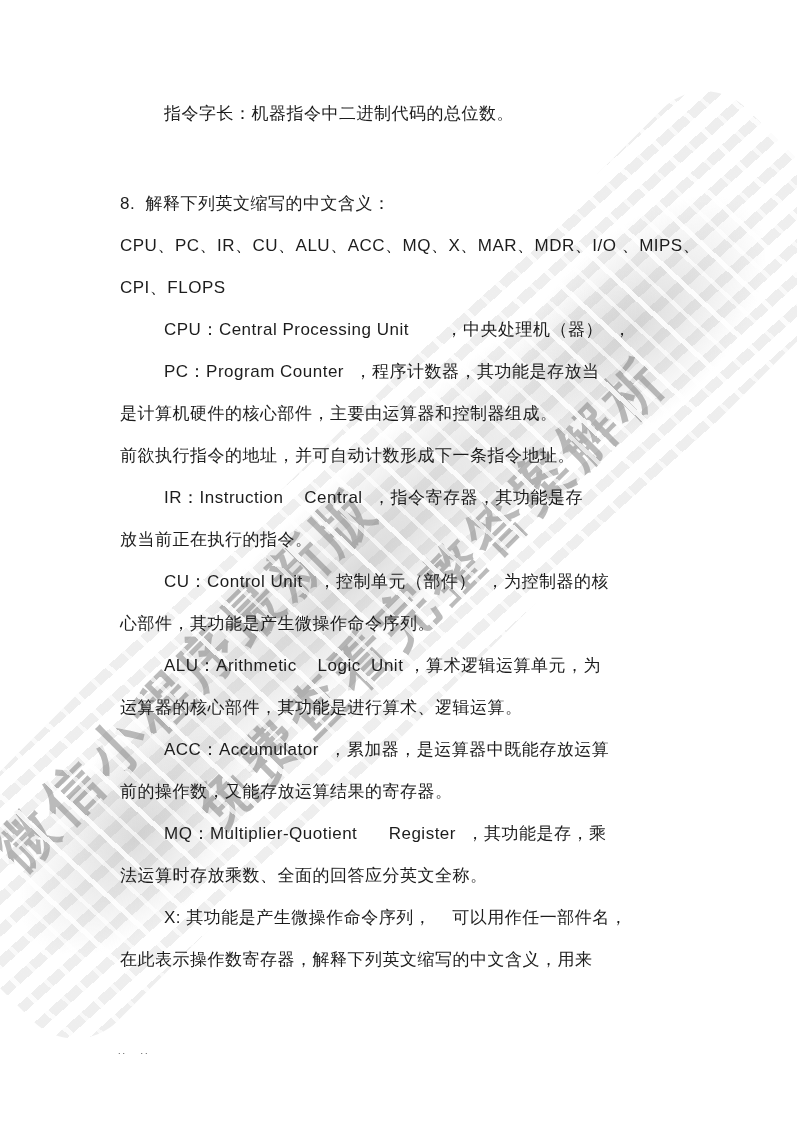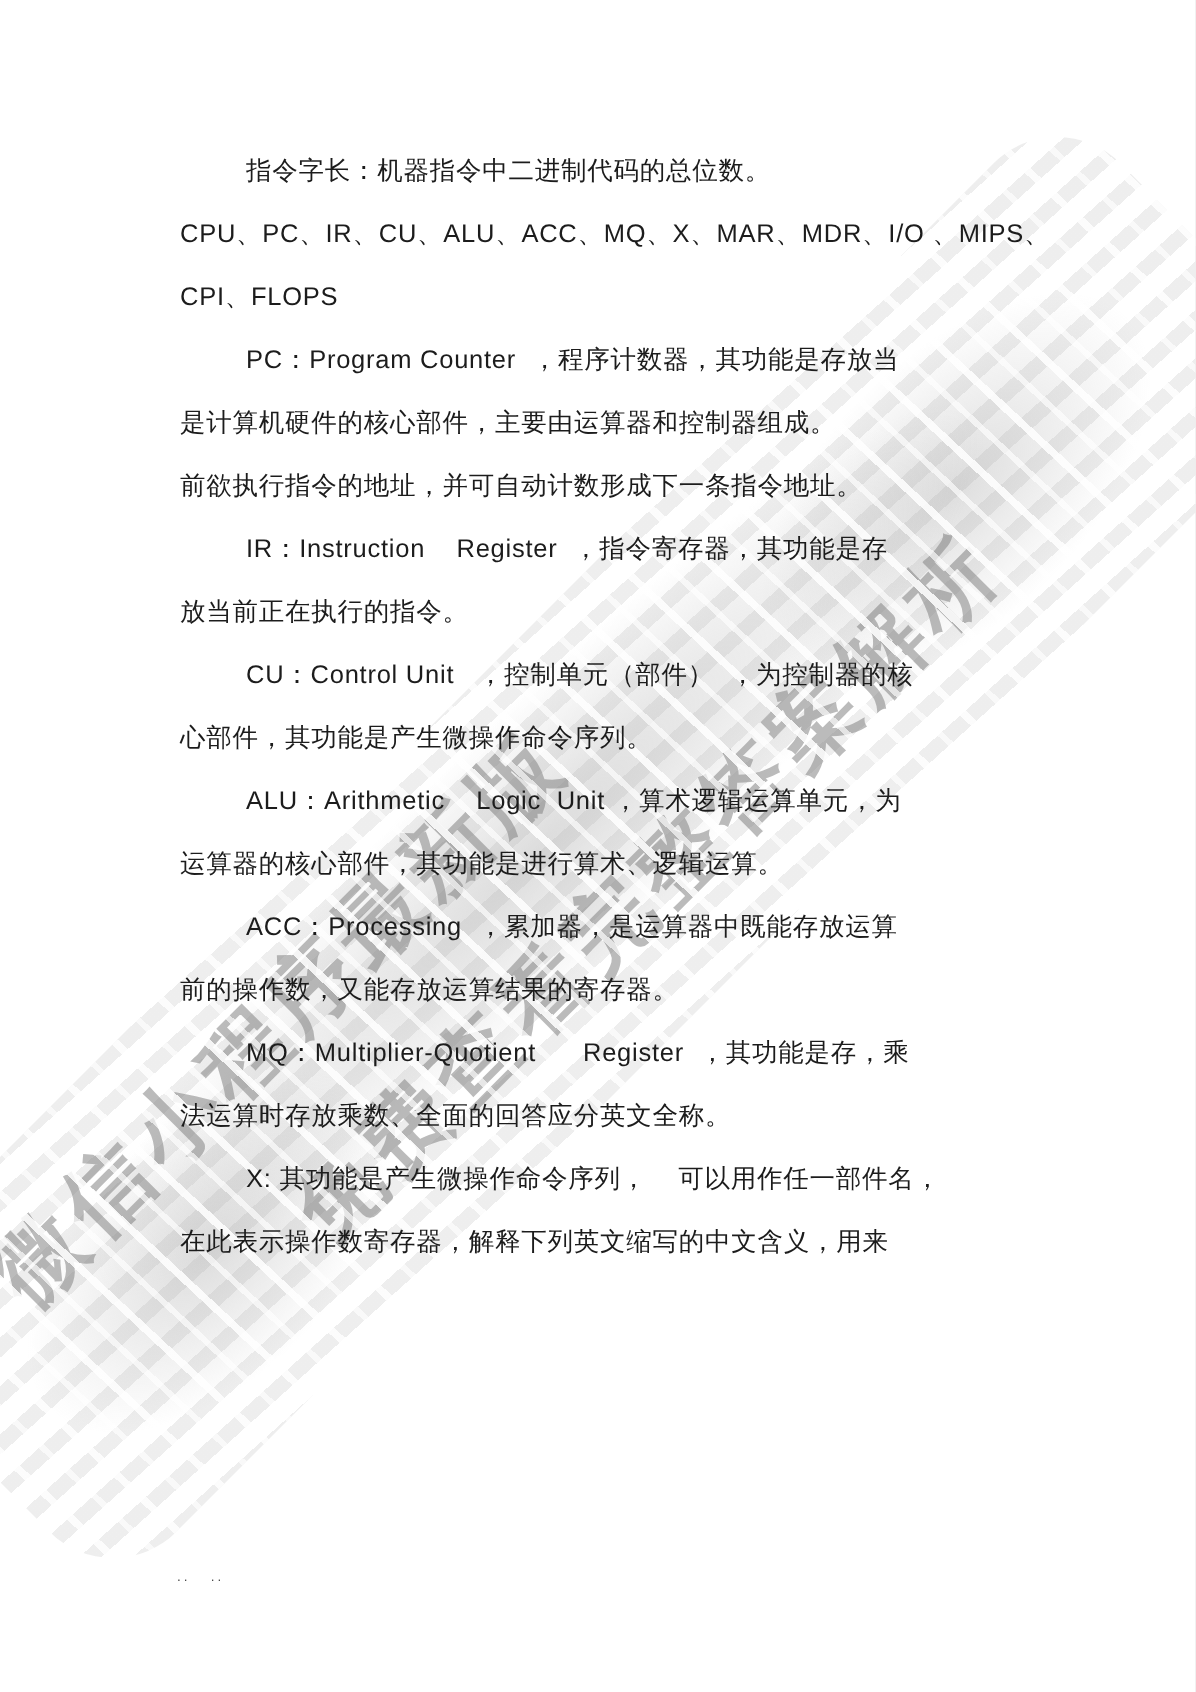--- a/index.html
+++ b/index.html
@@ -81,32 +81,34 @@
 
 <div class="page">
 
   <div class="wm-band">
     <div class="wm-row r1">微信小程序最新版</div>
     <div class="wm-row r2">免费查看完整答案解析</div>
   </div>
 
   <div class="doc">
     <div class="ln indent">指令字长：机器指令中二进制代码的总位数。</div>
+    <div class="ln gap-before">8.  解释下列英文缩写的中文含义：</div>
     <div class="ln">CPU、PC、IR、CU、ALU、ACC、MQ、X、MAR、MDR、I/O 、MIPS、</div>
     <div class="ln">CPI、FLOPS</div>
+    <div class="ln indent">CPU：Central Processing Unit       ，中央处理机（器）  ，</div>
     <div class="ln indent">PC：Program Counter  ，程序计数器，其功能是存放当</div>
     <div class="ln">是计算机硬件的核心部件，主要由运算器和控制器组成。</div>
     <div class="ln">前欲执行指令的地址，并可自动计数形成下一条指令地址。</div>
-    <div class="ln indent">IR：Instruction    Register  ，指令寄存器，其功能是存</div>
+    <div class="ln indent">IR：Instruction    Central  ，指令寄存器，其功能是存</div>
     <div class="ln">放当前正在执行的指令。</div>
     <div class="ln indent">CU：Control Unit   ，控制单元（部件）  ，为控制器的核</div>
     <div class="ln">心部件，其功能是产生微操作命令序列。</div>
     <div class="ln indent">ALU：Arithmetic    Logic  Unit ，算术逻辑运算单元，为</div>
     <div class="ln">运算器的核心部件，其功能是进行算术、逻辑运算。</div>
-    <div class="ln indent">ACC：Processing  ，累加器，是运算器中既能存放运算</div>
+    <div class="ln indent">ACC：Accumulator  ，累加器，是运算器中既能存放运算</div>
     <div class="ln">前的操作数，又能存放运算结果的寄存器。</div>
     <div class="ln indent">MQ：Multiplier-Quotient      Register  ，其功能是存，乘</div>
     <div class="ln">法运算时存放乘数、全面的回答应分英文全称。</div>
     <div class="ln indent">X: 其功能是产生微操作命令序列，    可以用作任一部件名，</div>
     <div class="ln">在此表示操作数寄存器，解释下列英文缩写的中文含义，用来</div>
   </div>
 
   <div class="footer-marks">..   ..</div>
 
 </div>

